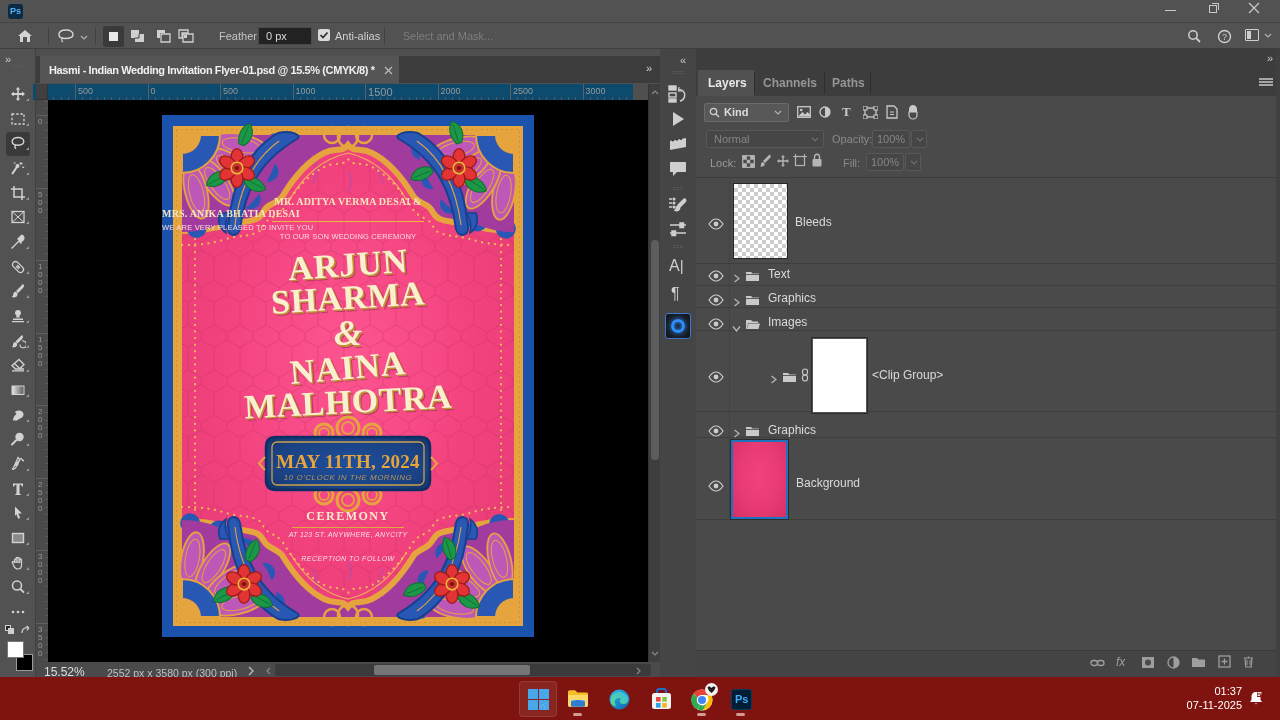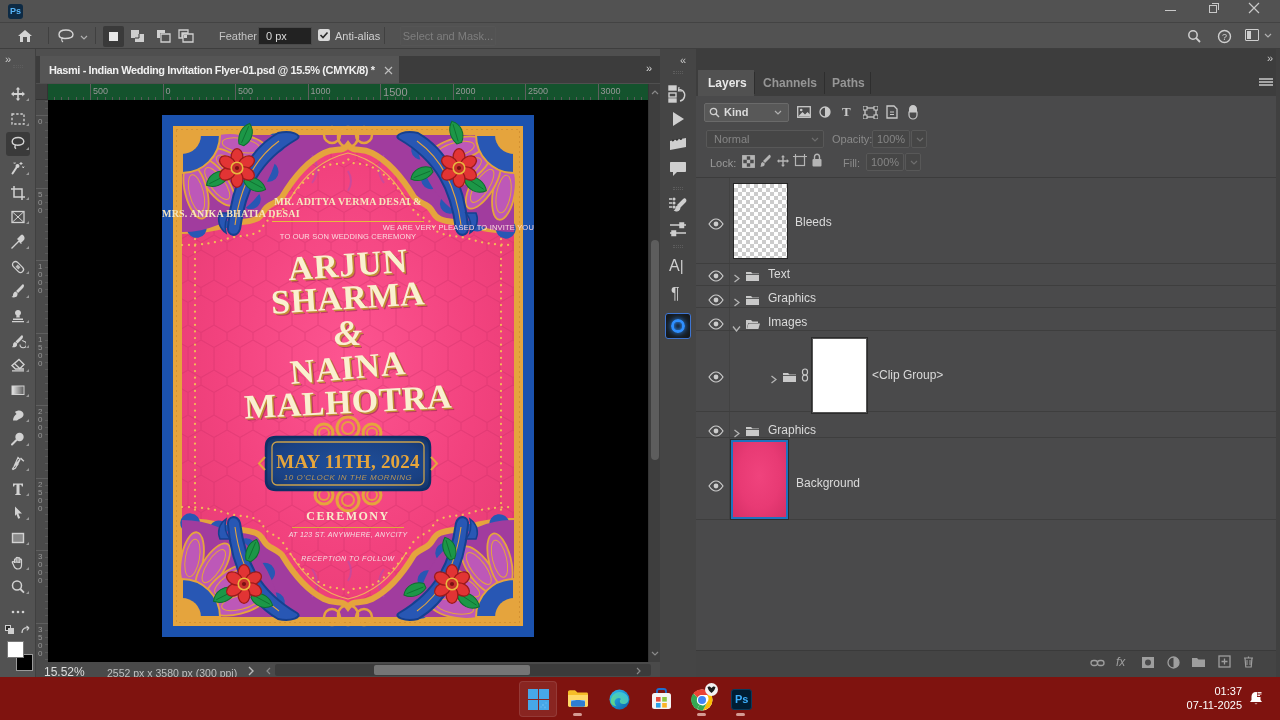--- a/index.html
+++ b/index.html
@@ -2,21 +2,21 @@
 <html><head><meta charset="utf-8"><style>
 *{margin:0;padding:0;box-sizing:border-box}
 html,body{width:1280px;height:720px;overflow:hidden;background:#323232;font-family:"Liberation Sans",sans-serif}
 .abs{position:absolute}
 #menubar{left:0;top:0;width:1280px;height:22px;background:#525252;color:#e8e8e8;font-size:12px}
 #menubar .mi{display:inline-block;vertical-align:top;line-height:22px;margin:0 6px;font-size:10.5px}
 #optbar{left:0;top:22px;width:1280px;height:27px;background:#525252;border-top:1px solid #434343;border-bottom:1px solid #3e3e3e;color:#dadada;font-size:11px}
 #mainbg{left:0;top:49px;width:1280px;height:629px;background:#4f4f4f}
 #toolbar{left:0;top:49px;width:36px;height:629px;background:#525252;border-right:1px solid #404040}
 #docarea{left:36px;top:49px;width:624px;height:35px;background:#4f4f4f}
-#hruler{left:48px;top:84px;width:600px;height:16px;background:#14532d;overflow:hidden}
+#hruler{left:33px;top:84px;width:600px;height:16px;background:#0c4a6e;overflow:hidden}
 #vruler{left:36px;top:100px;width:12px;height:562px;background:#4a4a4a;overflow:hidden}
 #pasteboard{left:48px;top:100px;width:600px;height:562px;background:#000000}
 #statusbar{left:36px;top:662px;width:624px;height:16px;background:#4a4a4a;color:#d9d9d9;font-size:11px}
 #iconstrip{left:660px;top:49px;width:36px;height:629px;background:#454545}
 #layersdock{left:696px;top:49px;width:584px;height:629px;background:#4a4a4b}
 #taskbar{left:0;top:677px;width:1280px;height:43px;background:#7f130f}
 .sep{position:absolute;width:1px;background:#404040;top:4px;bottom:4px}
 </style></head>
 <body>
 <div id="menubar" class="abs">
@@ -747,21 +747,21 @@
         <circle cx="186" cy="500" r="10"></circle>
         <circle cx="202" cy="502" r="8"></circle>
         <circle cx="170" cy="20" r="8"></circle>
         <circle cx="186" cy="22" r="10"></circle>
         <circle cx="202" cy="20" r="8"></circle>
       </g>
     </svg>
     <div class="abs" style="left:114px;top:96px;width:372px;text-align:center;font-family:'Liberation Serif',serif;font-weight:bold;font-size:10px;color:#f6e6be;letter-spacing:0.2px">MR. ADITYA VERMA DESAI &amp;</div>
     <div class="abs" style="left:114px;top:108px;width:372px;text-align:left;font-family:'Liberation Serif',serif;font-weight:bold;font-size:10px;color:#f6e6be;letter-spacing:0.2px">MRS. ANIKA BHATIA DESAI</div>
     <div class="abs" style="left:224px;top:121px;width:152px;height:0;border-top:1.5px solid #e8b93e"></div>
-    <div class="abs" style="left:114px;top:123px;width:372px;text-align:right;font-size:7.5px;color:#fbd9dd;letter-spacing:0.2px">WE ARE VERY PLEASED TO INVITE YOU</div>
+    <div class="abs" style="left:114px;top:123px;width:372px;text-align:left;font-size:7.5px;color:#fbd9dd;letter-spacing:0.2px">WE ARE VERY PLEASED TO INVITE YOU</div>
     <div class="abs" style="left:114px;top:132px;width:372px;text-align:center;font-size:7.5px;color:#fbd9dd;letter-spacing:0.2px">TO OUR SON WEDDING CEREMONY</div>
     <div class="abs" style="left:114px;top:146px;width:372px;text-align:center;font-family:'Liberation Serif',serif;font-weight:bold;font-size:34px;color:#faf0d0;letter-spacing:1px;transform:rotate(-4deg);text-shadow:1.5px 1.5px 0 #c29134, 2.5px 2.5px 0 rgba(120,30,60,0.45)">ARJUN</div>
     <div class="abs" style="left:114px;top:179px;width:372px;text-align:center;font-family:'Liberation Serif',serif;font-weight:bold;font-size:34px;color:#faf0d0;letter-spacing:0.5px;transform:rotate(-3.5deg);text-shadow:1.5px 1.5px 0 #c29134, 2.5px 2.5px 0 rgba(120,30,60,0.45)">SHARMA</div>
     <div class="abs" style="left:114px;top:212px;width:372px;text-align:center;font-family:'Liberation Serif',serif;font-weight:bold;font-style:italic;font-size:36px;color:#faf0d0;text-shadow:1.5px 1.5px 0 #c29134, 2.5px 2.5px 0 rgba(120,30,60,0.45)">&amp;</div>
     <div class="abs" style="left:114px;top:249px;width:372px;text-align:center;font-family:'Liberation Serif',serif;font-weight:bold;font-size:34px;color:#faf0d0;letter-spacing:1px;transform:rotate(-5deg);text-shadow:1.5px 1.5px 0 #c29134, 2.5px 2.5px 0 rgba(120,30,60,0.45)">NAINA</div>
     <div class="abs" style="left:114px;top:283px;width:372px;text-align:center;font-family:'Liberation Serif',serif;font-weight:bold;font-size:34px;color:#faf0d0;letter-spacing:0.5px;transform:rotate(-3deg);text-shadow:1.5px 1.5px 0 #c29134, 2.5px 2.5px 0 rgba(120,30,60,0.45)">MALHOTRA</div>
     <div class="abs" style="left:114px;top:351px;width:372px;text-align:center;font-family:'Liberation Serif',serif;font-weight:bold;font-size:19px;color:#e5a53c;letter-spacing:0.2px">MAY 11TH, 2024</div>
     <div class="abs" style="left:114px;top:373px;width:372px;text-align:center;font-style:italic;font-size:8px;color:#b6955a;letter-spacing:0.5px">10 O'CLOCK IN THE MORNING</div>
     <div class="abs" style="left:114px;top:409px;width:372px;text-align:center;font-family:'Liberation Serif',serif;font-weight:bold;font-size:12px;color:#f8ecca;letter-spacing:1.5px">CEREMONY</div>
     <div class="abs" style="left:244px;top:427px;width:112px;height:0;border-top:1.5px solid #e0a93c"></div>

